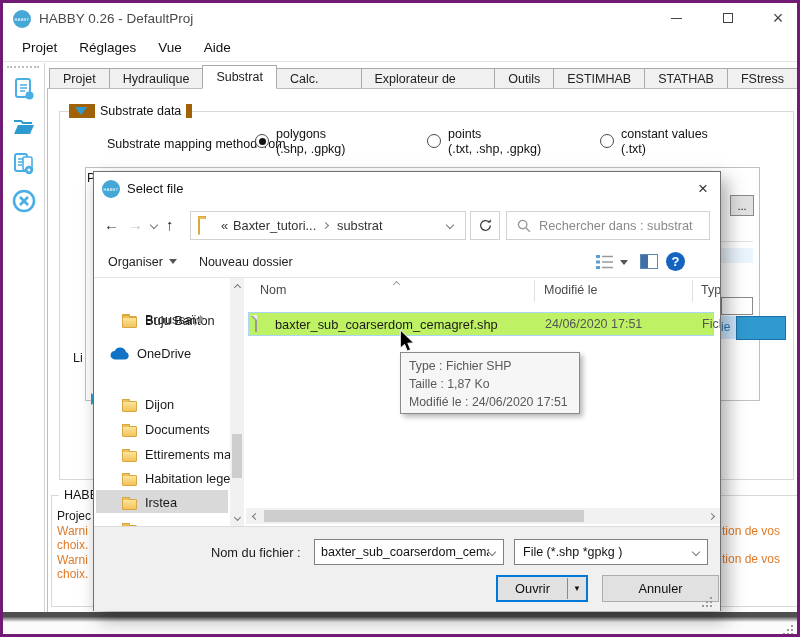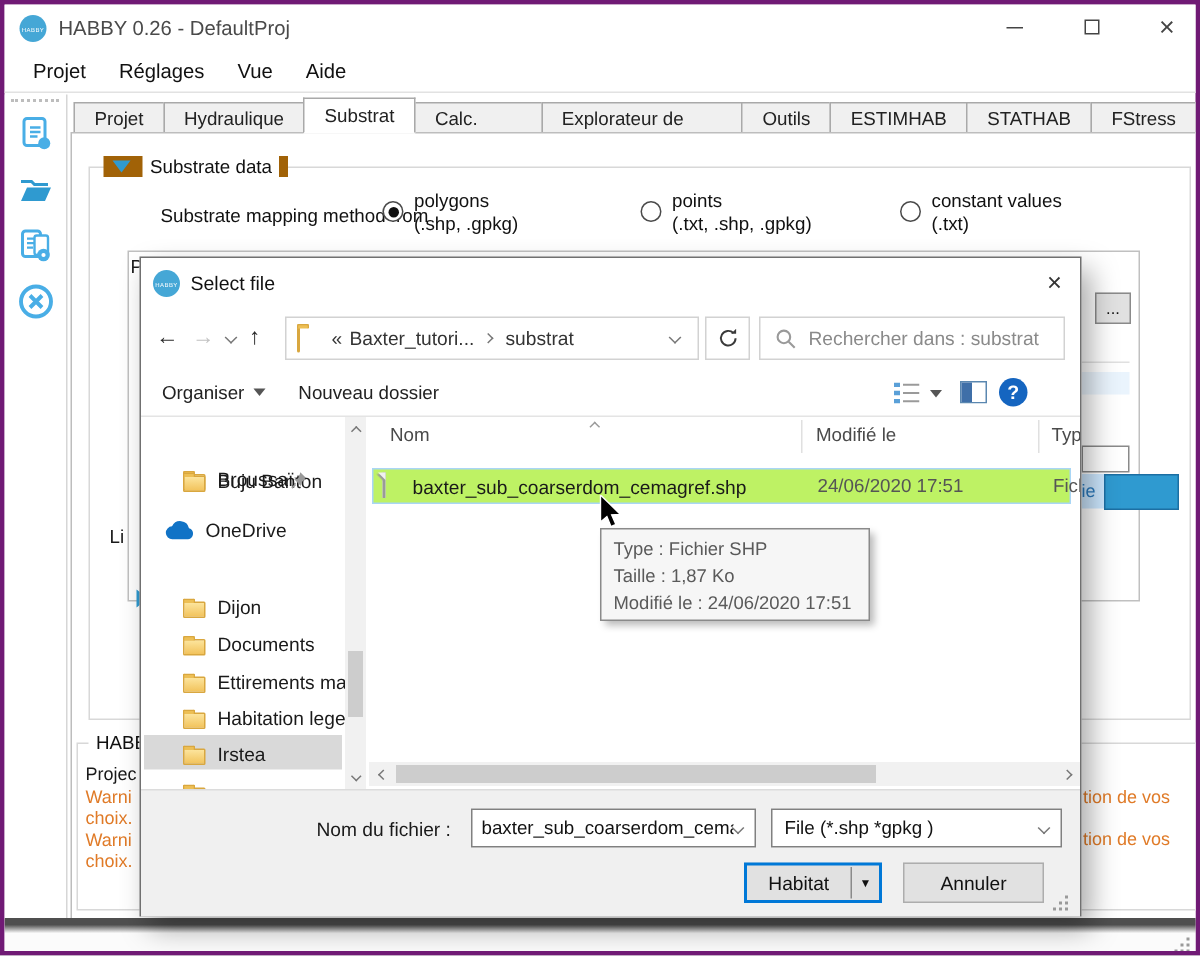--- a/index.html
+++ b/index.html
@@ -357,25 +357,25 @@
       <span class="abs tx" style="left:117px;top:18px;font-size:12.8px;">Nom du fichier :</span>
       <div class="abs combo" style="left:220px;top:12px;width:190px;height:26px;">
         <span class="tx" style="margin-left:6px;overflow:hidden;max-width:168px;">baxter_sub_coarserdom_cemag</span>
         <span class="chev abs" style="left:174px;top:9px;"></span>
       </div>
       <div class="abs combo" style="left:420px;top:12px;width:194px;height:26px;">
         <span class="tx" style="margin-left:8px;">File (*.shp *gpkg )</span>
         <span class="chev abs" style="left:178px;top:9px;"></span>
       </div>
       <div class="abs btn" style="left:402px;top:48px;width:92px;height:27px;border:2px solid #0078d7;">
-        <span style="flex:1;text-align:center;">Habitat</span>
+        <span style="flex:1;text-align:center;">Ouvrir</span>
         <span style="width:1px;height:21px;background:#8a8a8a;"></span>
         <span style="width:18px;text-align:center;font-size:8px;color:#111;">▼</span>
       </div>
-      <div class="abs btn" style="left:508px;top:48px;width:94px;height:27px;border:1px solid #adadad;">
+      <div class="abs btn" style="left:508px;top:48px;width:117px;height:27px;border:1px solid #adadad;">
         <span>Annuler</span>
       </div>
       <div class="abs griprow" style="left:608px;top:70px;">
         <i class="e"></i>
           <i class="e"></i>
           <i></i>
           <i class="e"></i>
           <i></i>
           <i></i>
           <i></i>

